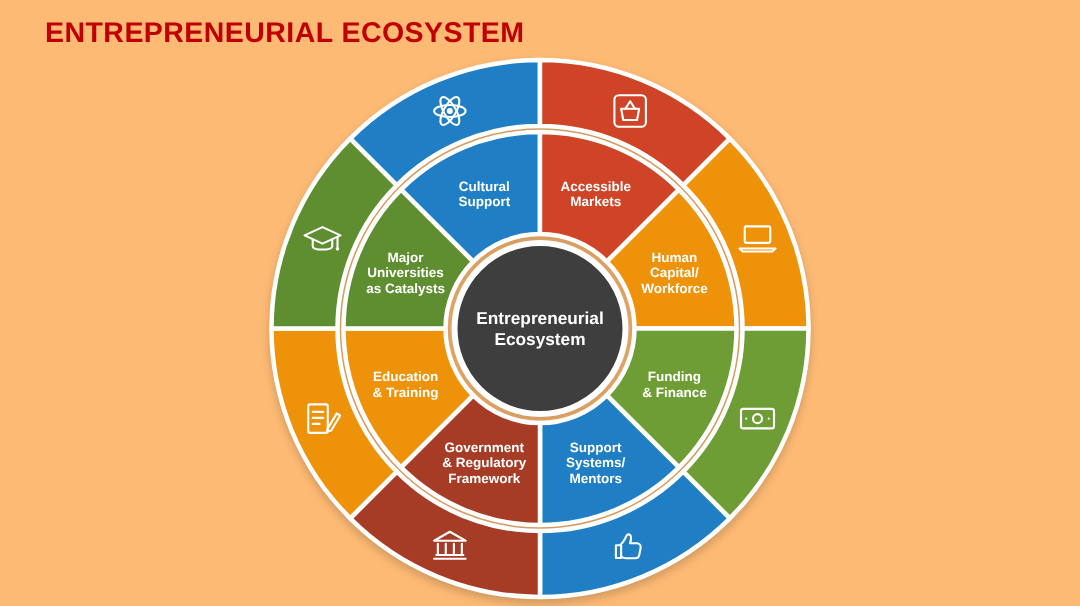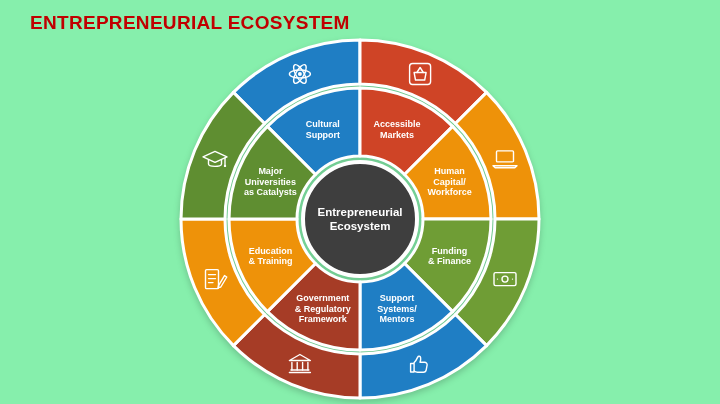--- a/index.html
+++ b/index.html
@@ -1,18 +1,18 @@
 <!DOCTYPE html>
 <html><head>
 <meta charset="utf-8">
 <style>
   * { margin:0; padding:0; box-sizing:border-box; }
   html,body { width:720px; height:404px; background:#fff; overflow:hidden; }
   body { font-family:"Liberation Sans", sans-serif; position:relative; }
-  .slide { position:absolute; inset:0; background:#86efac; }
+  .slide { position:absolute; inset:0; background:#fdba74; }
   .page-title {
     position:absolute; left:30px; top:12px;
     font-size:19px; font-weight:bold; letter-spacing:.3px;
     color:#c00000; white-space:nowrap;
   }
   #wheel-svg { position:absolute; left:0; top:0; filter:drop-shadow(0 3px 3px rgba(0,0,0,.18)); }
   .seg-label {
     fill:#ffffff; font-size:9px; font-weight:bold;
     text-anchor:middle; font-family:"Liberation Sans", sans-serif;
   }

